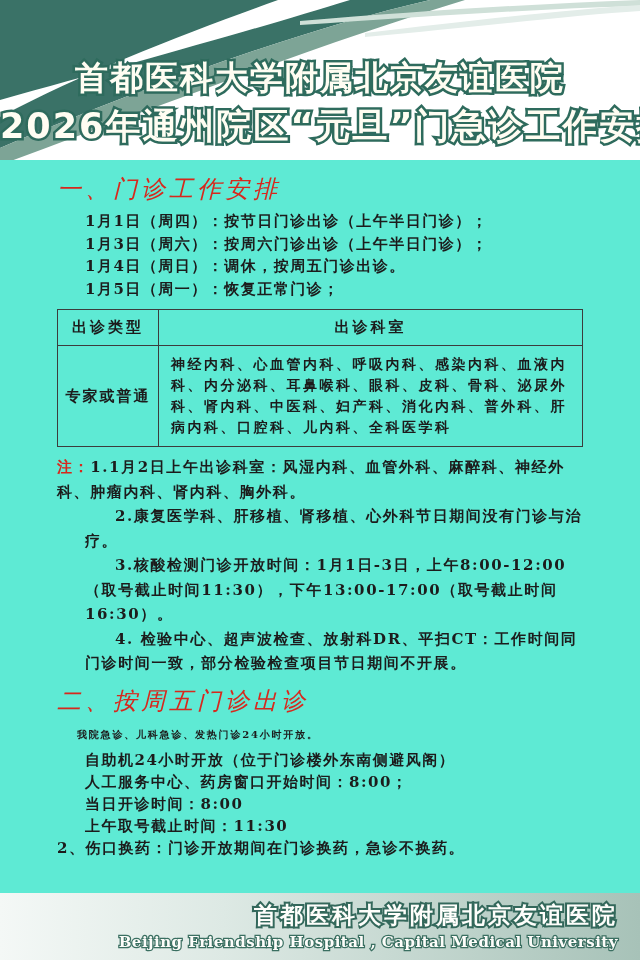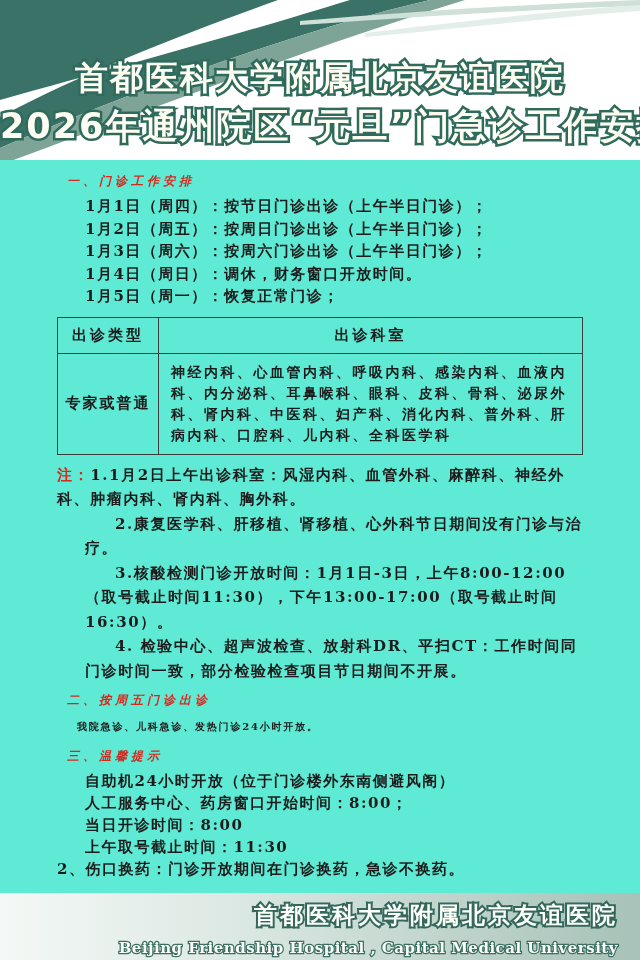--- a/index.html
+++ b/index.html
@@ -20,22 +20,22 @@
     -webkit-text-stroke:5px #2e6b5d;
     paint-order:stroke fill;
     letter-spacing:2px;
     white-space:nowrap;
   }
   .title-line.l1{top:56px;font-size:33px;}
   .title-line.l2{top:103px;font-size:35px;}
   
   .doc{padding:4px 57px 0 57px;}
   .sec-heading{
-    color:#d7281d;font-size:12px;font-weight:bold;font-style:italic;
-    letter-spacing:4px;margin:9px 0 5px 10px;
+    color:#d7281d;font-size:24px;font-weight:normal;font-style:italic;
+    letter-spacing:4px;margin:9px 0 5px 0;
   }
   .sched{list-style:none;margin:2px 0 0 0;padding:0 0 0 28px;
     font-size:15px;line-height:22.5px;letter-spacing:1.5px;font-weight:600;}
   .visit-table{border-collapse:collapse;width:100%;margin-top:9px;}
   .visit-table th,.visit-table td{border:1.6px solid #3c3c3c;}
   .visit-table th{font-size:15px;height:33px;letter-spacing:3px;font-weight:bold;text-align:center;}
   .cell-label{width:98px;text-align:center;font-size:15px;font-weight:bold;letter-spacing:2px;}
   .cell-depts{font-size:14px;line-height:21px;padding:8px 10px 8px 12px;
     letter-spacing:2.5px;font-weight:600;}
   .notes{margin-top:8px;font-size:15px;line-height:24.5px;letter-spacing:1.6px;font-weight:600;}
@@ -53,21 +53,21 @@
     background:linear-gradient(90deg,#f4f8f6 0%,#dde9e4 35%,#a7c2b8 100%);
     text-align:right;padding:7px 22px 0 0;
   }
   .footer .f-cn{
     font-family:"DejaVu Sans","Liberation Sans",sans-serif;font-weight:bold;
     font-size:23px;letter-spacing:3px;color:#fefefb;
     -webkit-text-stroke:4px #33685b;paint-order:stroke fill;white-space:nowrap;
   }
   .footer .f-en{
     font-family:"DejaVu Serif","Liberation Serif",serif;font-weight:bold;
-    font-size:15px;letter-spacing:0.5px;color:#fdfdfa;margin-top:8px;
+    font-size:15px;letter-spacing:0.5px;color:#fdfdfa;margin-top:2px;
     -webkit-text-stroke:2.5px #3a6f61;paint-order:stroke fill;white-space:nowrap;
   }
 </style>
 </head>
 <body>
 
 <div class="page">
 
   <div class="header">
     <svg class="swoosh" viewBox="0 0 640 160" preserveAspectRatio="none">
@@ -84,23 +84,22 @@
     <div class="title-line l1">首都医科大学附属北京友谊医院</div>
     <div class="title-line l2">2026年通州院区“元旦”门急诊工作安排</div>
   </div>
 
   <div class="doc">
 
     <div class="sec-heading">一、门诊工作安排</div>
 
     <ul class="sched">
       <li>1月1日（周四）：按节日门诊出诊（上午半日门诊）；</li>
-      <li>1月2日（周五）：按周日门诊出诊（上午半日门诊）；</li>
       <li>1月3日（周六）：按周六门诊出诊（上午半日门诊）；</li>
-      <li>1月4日（周日）：调休，财务窗口开放时间。</li>
+      <li>1月4日（周日）：调休，按周五门诊出诊。</li>
       <li>1月5日（周一）：恢复正常门诊；</li>
     </ul>
 
     <table class="visit-table">
       <tbody>
           <tr>
         <th>出诊类型</th>
         <th>出诊科室</th>
       </tr>
       <tr>
@@ -113,21 +112,20 @@
     <div class="notes">
       <p><span class="note-label">注：</span><span>1.1月2日上午出诊科室：风湿内科、血管外科、麻醉科、神经外科、肿瘤内科、肾内科、胸外科。</span></p>
       <p class="ind">2.康复医学科、肝移植、肾移植、心外科节日期间没有门诊与治疗。</p>
       <p class="ind">3.核酸检测门诊开放时间：1月1日-3日，上午8:00-12:00（取号截止时间11:30），下午13:00-17:00（取号截止时间16:30）。</p>
       <p class="ind">4. 检验中心、超声波检查、放射科DR、平扫CT：工作时间同门诊时间一致，部分检验检查项目节日期间不开展。</p>
     </div>
 
     <div class="sec-heading">二、按周五门诊出诊</div>
     <p class="para-ind">我院急诊、儿科急诊、发热门诊24小时开放。</p>
 
-    <div class="sec-heading">三、温馨提示</div>
 
     <div class="tips">
       <p class="sub">自助机24小时开放（位于门诊楼外东南侧避风阁）</p>
       <p class="sub">人工服务中心、药房窗口开始时间：8:00；</p>
       <p class="sub">当日开诊时间：8:00</p>
       <p class="sub">上午取号截止时间：11:30</p>
       <p>2、伤口换药：门诊开放期间在门诊换药，急诊不换药。</p>
     </div>
 
   </div>

